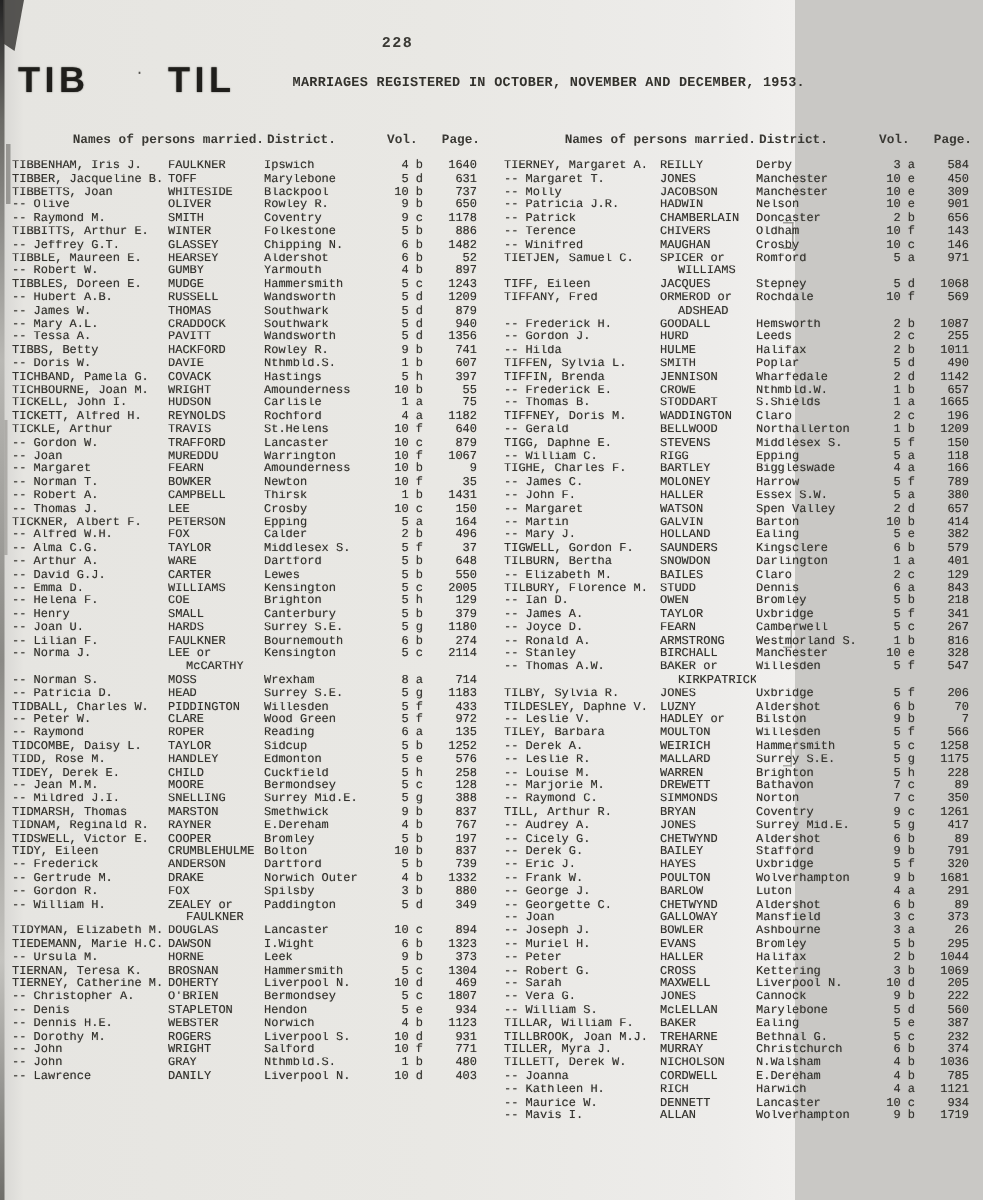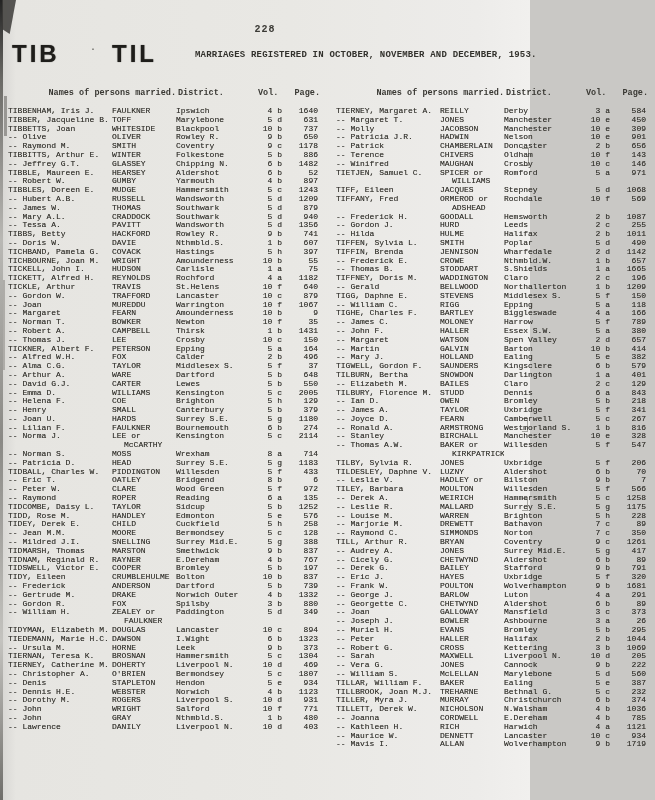--- a/index.html
+++ b/index.html
@@ -134,21 +134,20 @@
       <div class="row"><span class="c-name">-- Emma D.</span><span class="c-spouse">WILLIAMS</span><span class="c-district">Kensington</span><span class="c-vol">5 c</span><span class="c-page">2005</span></div>
       <div class="row"><span class="c-name">-- Helena F.</span><span class="c-spouse">COE</span><span class="c-district">Brighton</span><span class="c-vol">5 h</span><span class="c-page">129</span></div>
       <div class="row"><span class="c-name">-- Henry</span><span class="c-spouse">SMALL</span><span class="c-district">Canterbury</span><span class="c-vol">5 b</span><span class="c-page">379</span></div>
       <div class="row"><span class="c-name">-- Joan U.</span><span class="c-spouse">HARDS</span><span class="c-district">Surrey S.E.</span><span class="c-vol">5 g</span><span class="c-page">1180</span></div>
       <div class="row"><span class="c-name">-- Lilian F.</span><span class="c-spouse">FAULKNER</span><span class="c-district">Bournemouth</span><span class="c-vol">6 b</span><span class="c-page">274</span></div>
       <div class="row"><span class="c-name">-- Norma J.</span><span class="c-spouse">LEE or</span><span class="c-district">Kensington</span><span class="c-vol">5 c</span><span class="c-page">2114</span></div>
       <div class="row cont"><span class="c-name"></span><span class="c-spouse">McCARTHY</span><span class="c-district"></span><span class="c-vol"></span><span class="c-page"></span></div>
       <div class="row"><span class="c-name">-- Norman S.</span><span class="c-spouse">MOSS</span><span class="c-district">Wrexham</span><span class="c-vol">8 a</span><span class="c-page">714</span></div>
       <div class="row"><span class="c-name">-- Patricia D.</span><span class="c-spouse">HEAD</span><span class="c-district">Surrey S.E.</span><span class="c-vol">5 g</span><span class="c-page">1183</span></div>
       <div class="row"><span class="c-name">TIDBALL, Charles W.</span><span class="c-spouse">PIDDINGTON</span><span class="c-district">Willesden</span><span class="c-vol">5 f</span><span class="c-page">433</span></div>
-      <div class="row"><span class="c-name">-- Eric T.</span><span class="c-spouse">OATLEY</span><span class="c-district">Bridgend</span><span class="c-vol">8 b</span><span class="c-page">6</span></div>
       <div class="row"><span class="c-name">-- Peter W.</span><span class="c-spouse">CLARE</span><span class="c-district">Wood Green</span><span class="c-vol">5 f</span><span class="c-page">972</span></div>
       <div class="row"><span class="c-name">-- Raymond</span><span class="c-spouse">ROPER</span><span class="c-district">Reading</span><span class="c-vol">6 a</span><span class="c-page">135</span></div>
       <div class="row"><span class="c-name">TIDCOMBE, Daisy L.</span><span class="c-spouse">TAYLOR</span><span class="c-district">Sidcup</span><span class="c-vol">5 b</span><span class="c-page">1252</span></div>
       <div class="row"><span class="c-name">TIDD, Rose M.</span><span class="c-spouse">HANDLEY</span><span class="c-district">Edmonton</span><span class="c-vol">5 e</span><span class="c-page">576</span></div>
       <div class="row"><span class="c-name">TIDEY, Derek E.</span><span class="c-spouse">CHILD</span><span class="c-district">Cuckfield</span><span class="c-vol">5 h</span><span class="c-page">258</span></div>
       <div class="row"><span class="c-name">-- Jean M.M.</span><span class="c-spouse">MOORE</span><span class="c-district">Bermondsey</span><span class="c-vol">5 c</span><span class="c-page">128</span></div>
       <div class="row"><span class="c-name">-- Mildred J.I.</span><span class="c-spouse">SNELLING</span><span class="c-district">Surrey Mid.E.</span><span class="c-vol">5 g</span><span class="c-page">388</span></div>
       <div class="row"><span class="c-name">TIDMARSH, Thomas</span><span class="c-spouse">MARSTON</span><span class="c-district">Smethwick</span><span class="c-vol">9 b</span><span class="c-page">837</span></div>
       <div class="row"><span class="c-name">TIDNAM, Reginald R.</span><span class="c-spouse">RAYNER</span><span class="c-district">E.Dereham</span><span class="c-vol">4 b</span><span class="c-page">767</span></div>
       <div class="row"><span class="c-name">TIDSWELL, Victor E.</span><span class="c-spouse">COOPER</span><span class="c-district">Bromley</span><span class="c-vol">5 b</span><span class="c-page">197</span></div>

